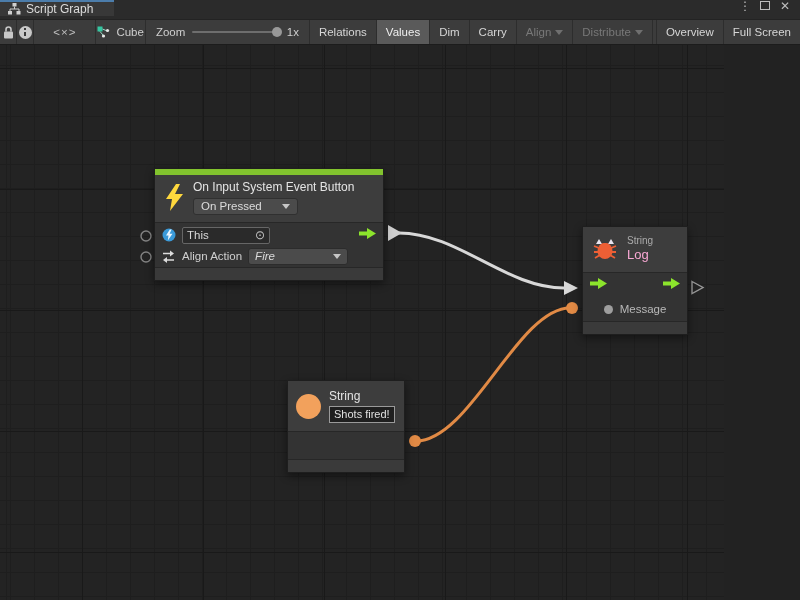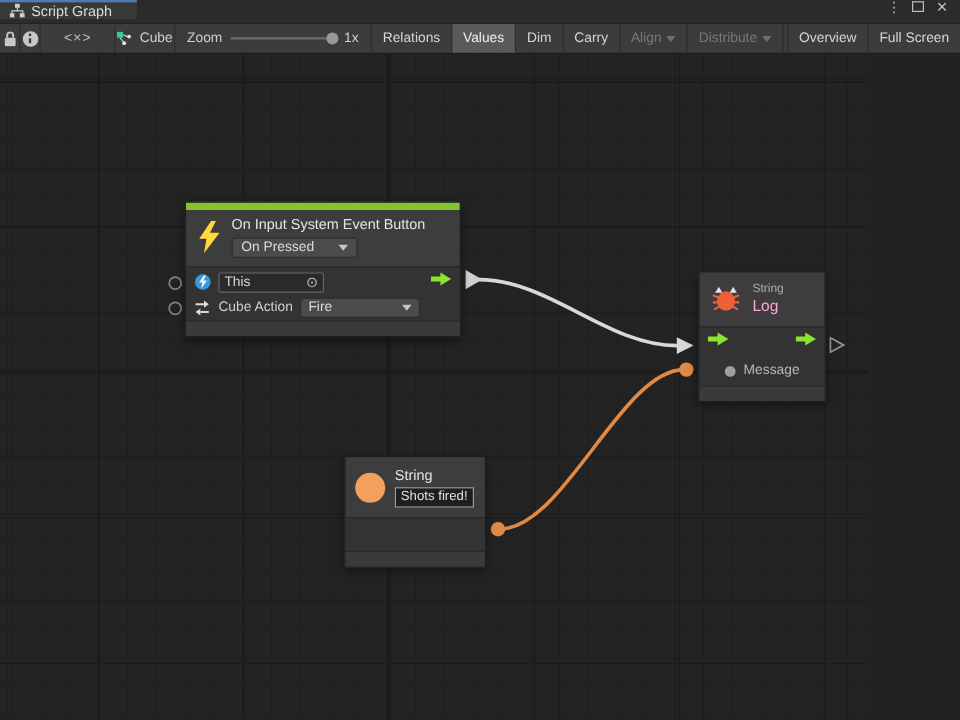--- a/index.html
+++ b/index.html
@@ -53,21 +53,21 @@
   .event-accent { height:6px; }
   .event-head { display:flex; align-items:center; gap:8px; padding:5px 8px 7px 9px; }
   .event-head-col { display:flex; flex-direction:column; gap:4px; align-items:flex-start; }
   .node-title { font-size:12px; color:#e4e4e4; }
   .mini-dd { display:inline-flex; align-items:center; gap:20px; background:#4b4b4b; border:1px solid #303030; border-radius:3px; padding:1px 7px 2px 7px; font-size:11.5px; color:#dcdcdc; }
   .erow { display:flex; align-items:center; gap:6px; padding:3px 7px; height:22px; }
   .erow:first-child { padding-top:5px; }
   .obj-field { display:flex; align-items:center; width:88px; background:#2a2a2a; border:1px solid #666; border-radius:2px; padding:0 4px; height:17px; font-size:11.5px; color:#d8d8d8; }
   .obj-field .picker { margin-left:auto; color:#c0c0c0; font-size:12px; }
   .port-label { font-size:11.5px; color:#cfcfcf; }
-  .fire-dd { display:flex; align-items:center; width:100px; height:17px; background:#4b4b4b; border:1px solid #2c2c2c; border-radius:3px; padding:0 6px; font-size:11.5px; color:#dcdcdc; }
+  .fire-dd { display:flex; align-items:center; width:100px; height:17px; background:#4b4b4b; border:1px solid #2c2c2c; border-radius:3px; padding:0 6px; font-size:11.5px; color:#dcdcdc;font-style:italic; }
   .fire-dd .chev { margin-left:auto; }
   .flow-out { margin-left:auto; }
 
   
   .debug-node { left:582px; top:181px; width:106px; }
   .debug-head { display:flex; align-items:center; gap:9px; padding:8px 8px 9px 9px; }
   .debug-cat { font-size:10px; color:#ababab; line-height:1.2; }
   .debug-name { font-size:13px; color:#f9a8d4; line-height:1.25; }
   .drow { display:flex; align-items:center; gap:7px; padding:4px 7px; height:24px;justify-content:center; }
   .dot { width:9px; height:9px; border-radius:50%; background:#9e9e9e; }
@@ -209,21 +209,21 @@
               <path d="M0 4.5 H8 V1 L17 6.5 L8 12 V8.5 H0 Z" fill="#8ce42c"></path>
             </svg>
           </span>
         </div>
         <div class="erow">
           <svg width="14" height="13" viewBox="0 0 14 13">
             <path d="M1 3.5 H8 M5 10 H12" stroke="#dcdcdc" stroke-width="1.6" fill="none"></path>
             <polygon points="8,0.5 12,3.5 8,6.5" fill="#dcdcdc"></polygon>
             <polygon points="5,7 1,10 5,13" fill="#dcdcdc"></polygon>
           </svg>
-          <span class="port-label">Cube Action</span>
+          <span class="port-label">Align Action</span>
           <span class="fire-dd">
             <span>Fire</span>
             <span class="chev"></span>
           </span>
         </div>
       </div>
       <div class="nfooter"></div>
     </div>
 
     <div class="node debug-node">

